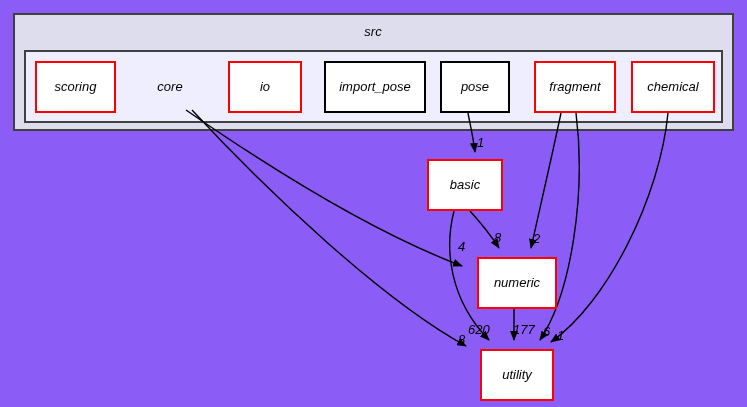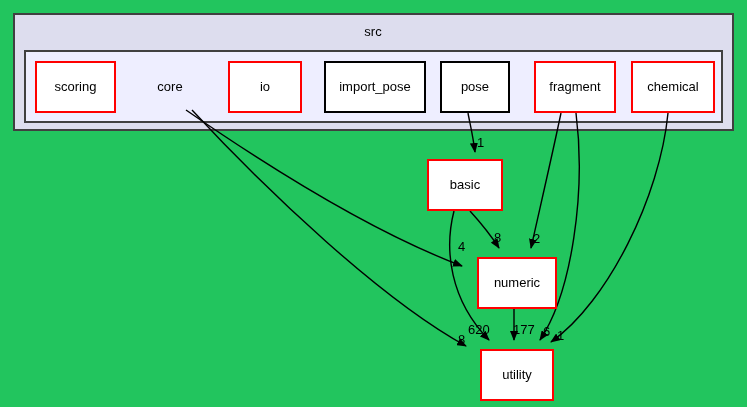--- a/index.html
+++ b/index.html
@@ -7,22 +7,23 @@
     padding: 0;
     background: #ffffff;
   }
   body {
     font-family: "Liberation Sans", sans-serif;
   }
   #graph-root {
     position: relative;
     width: 747px;
     height: 407px;
-    background: #22c55e;
+    background: #8b5cf6;
     overflow: hidden;
+    font-style: italic;
   }
   svg#graph-svg {
     display: block;
     width: 747px;
     height: 407px;
   }
   .node-label {
     font-family: "Liberation Sans", sans-serif;
     font-size: 13px;
     fill: #000000;

